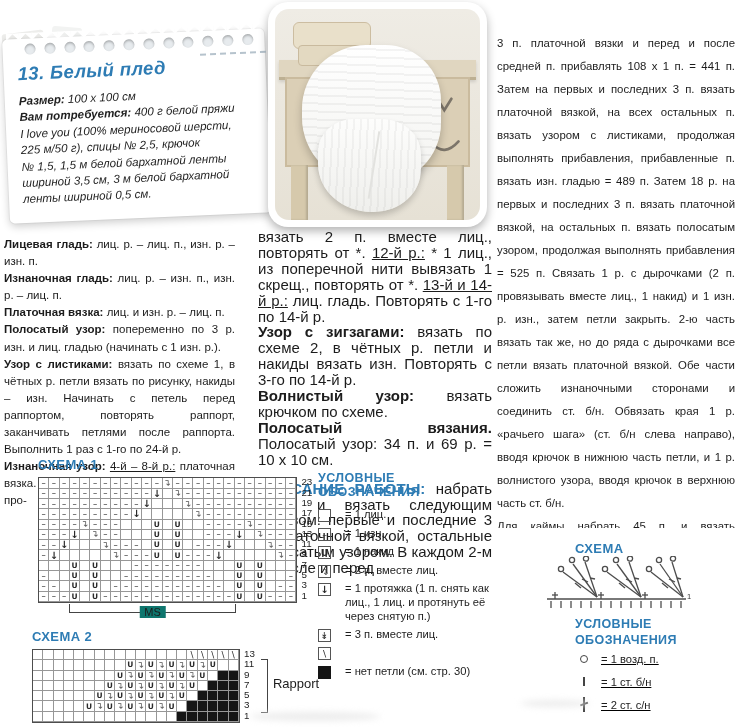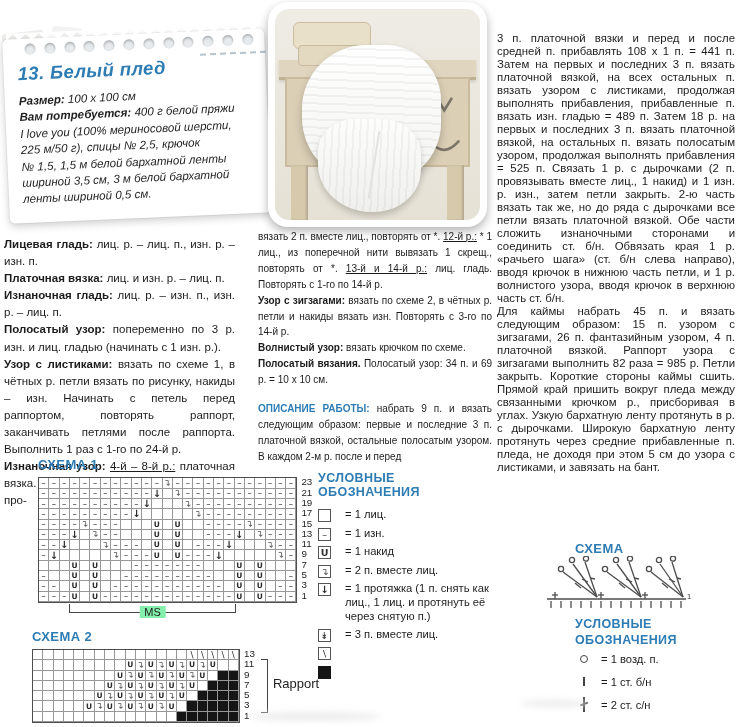--- a/index.html
+++ b/index.html
@@ -57,22 +57,22 @@
         repeating-linear-gradient(93deg,rgba(0,0,0,.04) 0 2px,transparent 2px 7px),
         linear-gradient(#fdfdfc,#efefec);
         border-radius:35% 38% 46% 52%;box-shadow:0 4px 6px rgba(0,0,0,.18);}
   .ph-ribbon{position:absolute;left:48%;top:58%;width:2px;height:32%;background:#e2e2df;transform:rotate(9deg);}
 
   
   .col{position:absolute;color:#1c1c1c;text-align:justify;}
   .col p{margin:0;}
   .col p.gap{margin-top:13px;}
   .col-left{left:4px;top:236px;width:231px;font-size:11.5px;line-height:17.1px;}
-  .col-mid{left:258px;top:229px;width:234px;font-size:10px;line-height:15.9px;}
-  .col-right{left:497px;top:32px;width:238px;height:496px;font-size:11.4px;line-height:13px;overflow:hidden;}
+  .col-mid{left:258px;top:229px;width:234px;font-size:15px;line-height:15.9px;}
+  .col-right{left:497px;top:32px;width:238px;height:496px;font-size:11.4px;line-height:23px;overflow:hidden;}
   .run.b{font-weight:700;}
   .run.u{text-decoration:underline;}
   .run.blue{color:var(--accent);}
 
   .blue-label{font-size:13px;font-weight:700;color:var(--accent);letter-spacing:.4px;}
 
   
   .schemablock{position:absolute;margin-left:16px;}
   .sb1{left:22px;top:457px;}
   .sb2{left:16px;top:629px;}
@@ -84,21 +84,21 @@
   .c-p{font-size:8.5px;}
   .c-yo{font-size:7.5px;font-weight:600;}
   .c-skp{font-size:10px;font-weight:700;}
   .c-k2{font-size:9px;color:#555;}
   .c-bo{font-size:9px;}
   .c-none{background:#151515;}
   .nums{position:absolute;left:calc(100% + 4px);top:0;font-size:9.8px;color:#1c1c1c;}
   .nums div{height:10.3px;line-height:10.3px;}
   .ms{position:absolute;left:31px;top:calc(100% + 1px);width:165px;height:8px;
       border-left:1.4px solid #444;border-right:1.4px solid #444;border-bottom:1.4px solid #444;}
-  .ms-label{position:absolute;left:50%;top:2px;transform:translateX(-50%);background:#86efac;
+  .ms-label{position:absolute;left:50%;top:2px;transform:translateX(-50%);background:#0f766e;
       padding:0 5px;font-size:11px;color:#1c1c1c;}
   .rap{position:absolute;left:calc(100% + 21px);top:10.3px;width:6px;height:51.5px;
       border-top:1.4px solid #444;border-right:1.4px solid #444;border-bottom:1.4px solid #444;}
   .rap-label{position:absolute;left:calc(100% + 33px);top:27px;font-size:13px;color:#1c1c1c;white-space:nowrap;}
 
   
   .legend-knit{position:absolute;left:318px;top:471px;width:178px;}
   .legend-knit .blue-label{font-size:12.5px;margin-bottom:9px;}
   .lk-item{display:flex;gap:14px;align-items:flex-start;margin-bottom:4.5px;}
   .lk-box{flex:none;width:13px;height:13px;box-sizing:border-box;border:1.3px solid #555;
@@ -106,21 +106,21 @@
       font-family:"DejaVu Sans",sans-serif;font-size:9.5px;color:#2b2b2b;}
   .lk-box.v-none{background:#151515;border-color:#151515;}
   .lk-box.v-skp{font-weight:700;font-size:10px;}
   .lk-box.v-k2{color:#555;}
   .lk-label{font-size:11.2px;line-height:13.8px;color:#1c1c1c;width:156px;}
 
   
   .crochet-title{position:absolute;left:575px;top:541px;}
   .crochet-svg{position:absolute;left:545px;top:556px;}
   .crochet-legend-title{position:absolute;left:575px;top:616px;width:140px;font-size:12.5px;line-height:16px;}
-  .crochet-legend{position:absolute;left:577px;top:651px;}
+  .crochet-legend{position:absolute;left:577px;top:651px;text-decoration:underline;}
   .cl-item{display:flex;align-items:center;gap:10px;margin-bottom:8px;height:15px;}
   .cl-sym{width:14px;display:flex;justify-content:center;align-items:center;}
   .sym-chain{width:6px;height:6px;border:1.3px solid #444;border-radius:50%;}
   .sym-sc{width:2px;height:9px;background:#444;}
   .sym-dc{position:relative;width:2px;height:15px;background:#444;}
   .sym-dc::after{content:"";position:absolute;left:-3px;top:6px;width:8px;height:1.5px;
       background:#444;transform:rotate(-20deg);}
   .cl-label{font-size:11.2px;color:#1c1c1c;}
 </style>
 </head>
@@ -172,22 +172,22 @@
         <path d="M10 58 Q24 74 40 56" fill="none" stroke="#55504a" stroke-width="3" stroke-linecap="round"></path>
       </svg>
       <div class="ph-blanket"></div>
       <div class="ph-blanket2"></div>
       <div class="ph-ribbon"></div>
     </div>
   </div>
 
   <div class="col col-left" id="col-left">
       <p class="para"><span class="run b">Лицевая гладь:</span><span class="run"> лиц. р. – лиц. п., изн. р. – изн. п.</span></p>
+      <p class="para"><span class="run b">Изнаночная гладь:</span><span class="run"> лиц. р. – изн. п., изн. р. – лиц. п.</span></p>
       <p class="para"><span class="run b">Платочная вязка:</span><span class="run"> лиц. и изн. р. – лиц. п.</span></p>
-      <p class="para"><span class="run b">Изнаночная гладь:</span><span class="run"> лиц. р. – изн. п., изн. р. – лиц. п.</span></p>
       <p class="para"><span class="run b">Полосатый узор:</span><span class="run"> попеременно по 3 р. изн. и лиц. гладью (начинать с 1 изн. р.).</span></p>
       <p class="para"><span class="run b">Узор с листиками:</span><span class="run"> вязать по схеме 1, в чётных р. петли вязать по рисунку, накиды – изн. Начинать с петель перед раппортом, повторять раппорт, заканчивать петлями после раппорта. Выполнить 1 раз с 1-го по 24-й р.</span></p>
       <p class="para"><span class="run b">Изнаночная узор:</span><span class="run"> </span><span class="run u">4-й – 8-й р.:</span><span class="run"> платочная вязка. </span><span class="run u">9-й и 10-й р.:</span><span class="run"> лиц. гладь. </span><span class="run u">11-й р.:</span><span class="run"> * про-</span></p>
     </div>
   <div class="col col-mid" id="col-middle">
       <p class="para"><span class="run">вязать 2 п. вместе лиц., повторять от *. </span><span class="run u">12-й р.:</span><span class="run"> * 1 лиц., из поперечной нити вывязать 1 скрещ., повторять от *. </span><span class="run u">13-й и 14-й р.:</span><span class="run"> лиц. гладь. Повторять с 1-го по 14-й р.</span></p>
       <p class="para"><span class="run b">Узор с зигзагами:</span><span class="run"> вязать по схеме 2, в чётных р. петли и накиды вязать изн. Повторять с 3-го по 14-й р.</span></p>
       <p class="para"><span class="run b">Волнистый узор:</span><span class="run"> вязать крючком по схеме.</span></p>
       <p class="para"><span class="run b">Полосатый вязания.</span><span class="run"> Полосатый узор: 34 п. и 69 р. = 10 x 10 см.</span></p>
       <p class="para gap"><span class="run b blue">ОПИСАНИЕ РАБОТЫ:</span><span class="run"> набрать 9 п. и вязать следующим образом: первые и последние 3 п. платочной вязкой, остальные полосатым узором. В каждом 2-м р. после и перед</span></p>
@@ -547,20 +547,21 @@
         </div>
         <div class="lk-item">
           <span class="lk-box v-k3">↡</span>
           <span class="lk-label">= 3 п. вместе лиц.</span>
         </div>
         <div class="lk-item">
           <span class="lk-box v-bo">\</span>
         </div>
         <div class="lk-item">
           <span class="lk-box v-none"></span>
+          <span class="lk-label">= нет петли (см. стр. 30)</span>
         </div>
       </div>
   </div>
 
   <div class="schemablock sb2">
     <div class="blue-label">СХЕМА 2</div>
     <div class="gridwrap">
       <div class="grid" id="grid2" style="grid-template-columns: repeat(20, 10.3px);">
           <div class="cell c-k"></div>
           <div class="cell c-k"></div>

